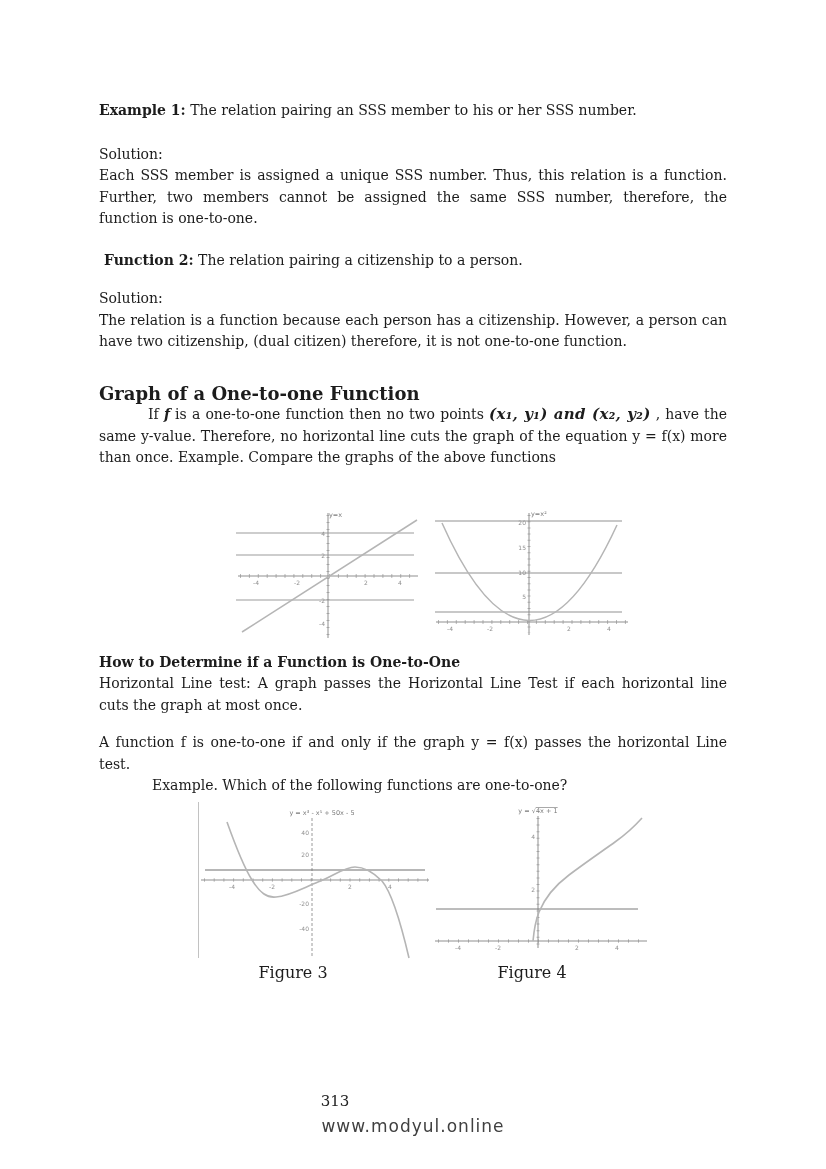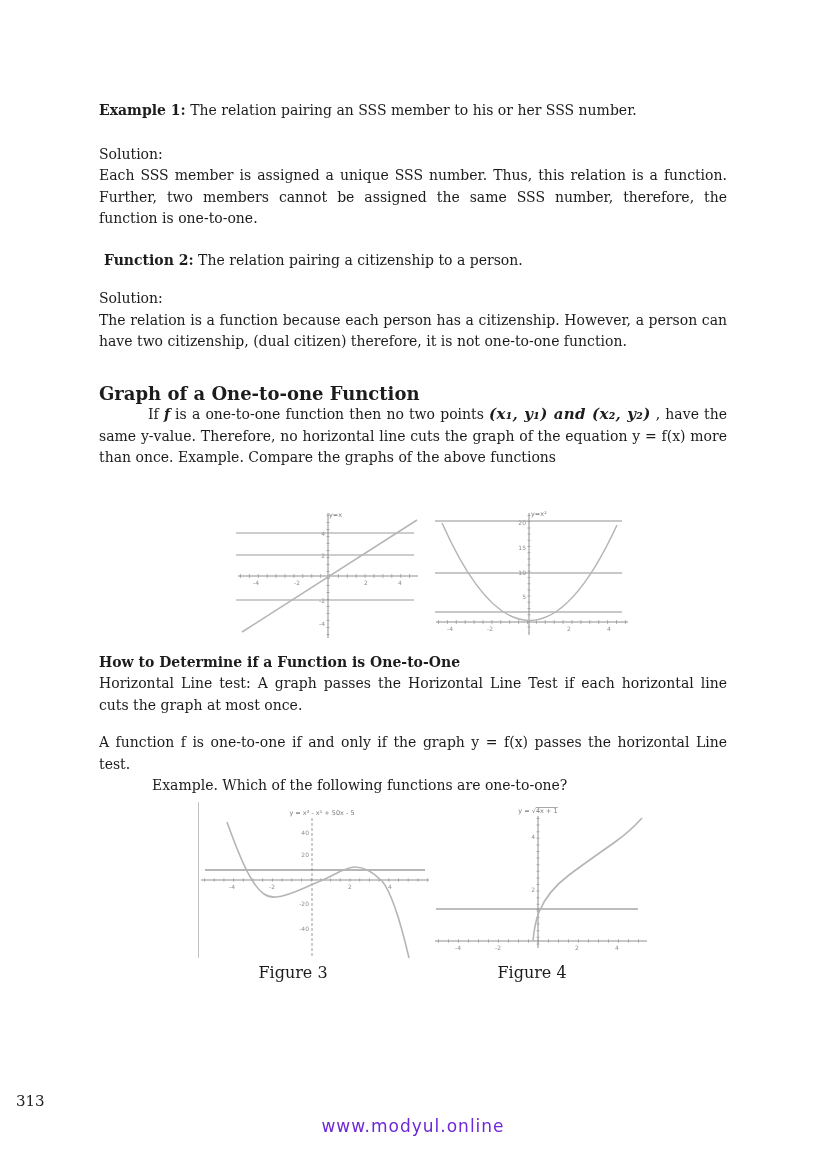--- a/index.html
+++ b/index.html
@@ -41,29 +41,29 @@
   .fit { font-weight: bold; font-style: italic; }
   .caption {
     position: absolute; top: 164px;
     width: 100px; text-align: center;
     font-size: 16px; line-height: 18px;
   }
   .cap3 { left: 144px; }
   .cap4 { left: 383px; }
   .page-num {
     position: absolute; top: 1092px; left: 0;
-    width: 670px; text-align: left;
-    font-size: 15px; color: #222222; margin-left: 16px;
+    width: 670px; text-align: center;
+    font-size: 15px; color: #222222;
   }
   .watermark {
     position: absolute; top: 1116px; left: 0;
     width: 826px; text-align: center;
     font-family: "DejaVu Sans", sans-serif;
     font-size: 17px; letter-spacing: 1px;
-    color: #6d28d9;
+    color: #404040;
   }
   svg text {
     font-family: "DejaVu Sans", sans-serif;
     font-size: 6px;
     fill: #8f8f8f;
   }
   svg text.ptitle { font-size: 6.5px; fill: #7a7a7a; }
 </style>
 </head>
 <body>

